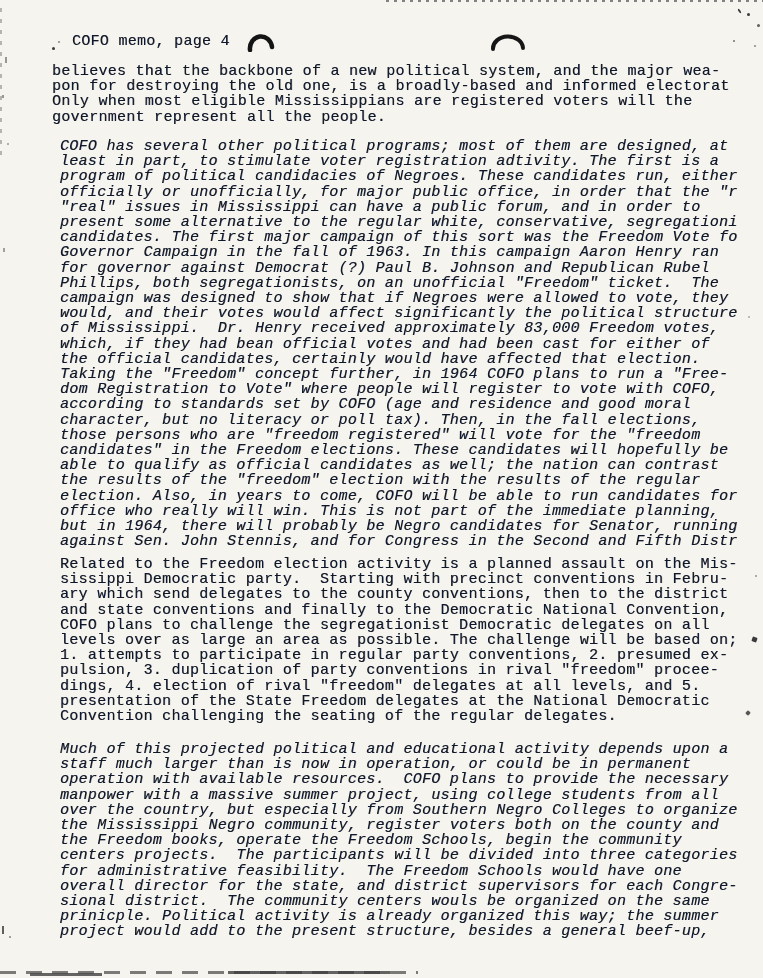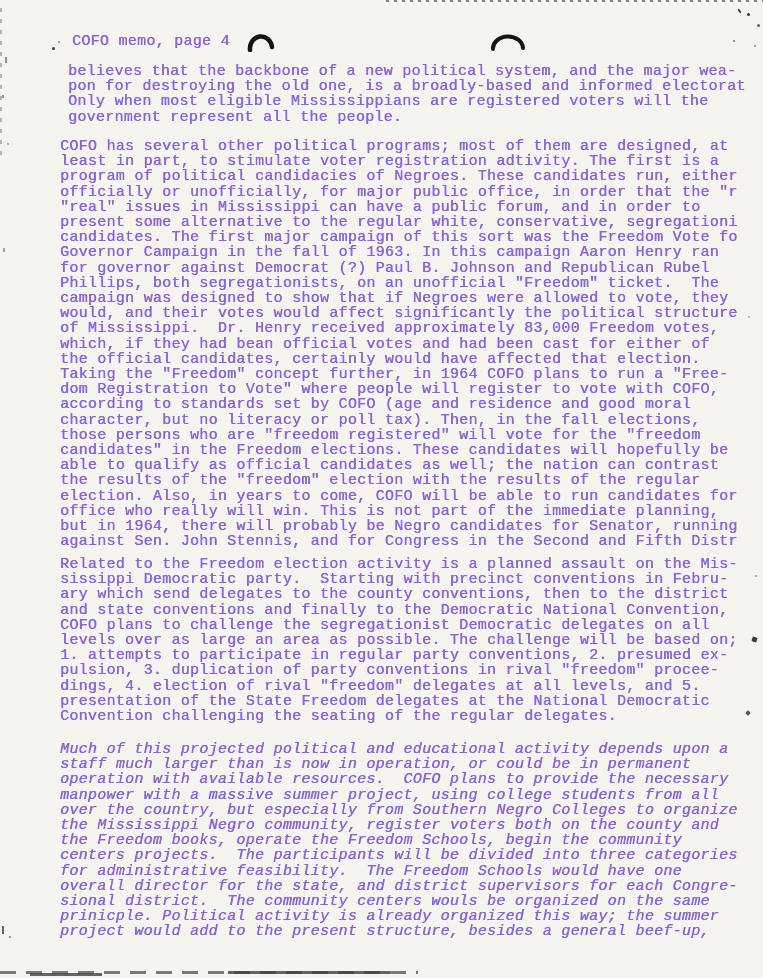--- a/index.html
+++ b/index.html
@@ -13,26 +13,26 @@
   .page{
     position:absolute;inset:0;
     overflow:hidden;
   }
   .typed{
     position:absolute;
     white-space:pre;
     font-size:15px;
     line-height:15.2px;
     letter-spacing:0.28px;
-    color:#8b5cf6;
+    color:#0f172a;
     text-shadow:0.4px 0.4px 0.6px rgba(45,45,45,0.55);
   }
   .header{left:72px;top:34px;}
-  .p1{left:68px;top:64px;}
-  .p2{left:60px;top:139px;}
+  .p1{left:52px;top:64px;}
+  .p2{left:60px;top:139px;font-style:italic;}
   .p3{left:60px;top:557px;font-family:Liberation Mono, monospace;}
   .p4{left:60px;top:742px;font-style:italic;}
   .artifact{position:absolute;}
   .speck{position:absolute;background:#3a3a3a;border-radius:50%;}
   .top-dots{
     left:386px;top:0;width:377px;height:2px;
     background:repeating-linear-gradient(90deg,#444 0 3px,transparent 3px 8px);
     opacity:.65;
   }
   .left-dots{

